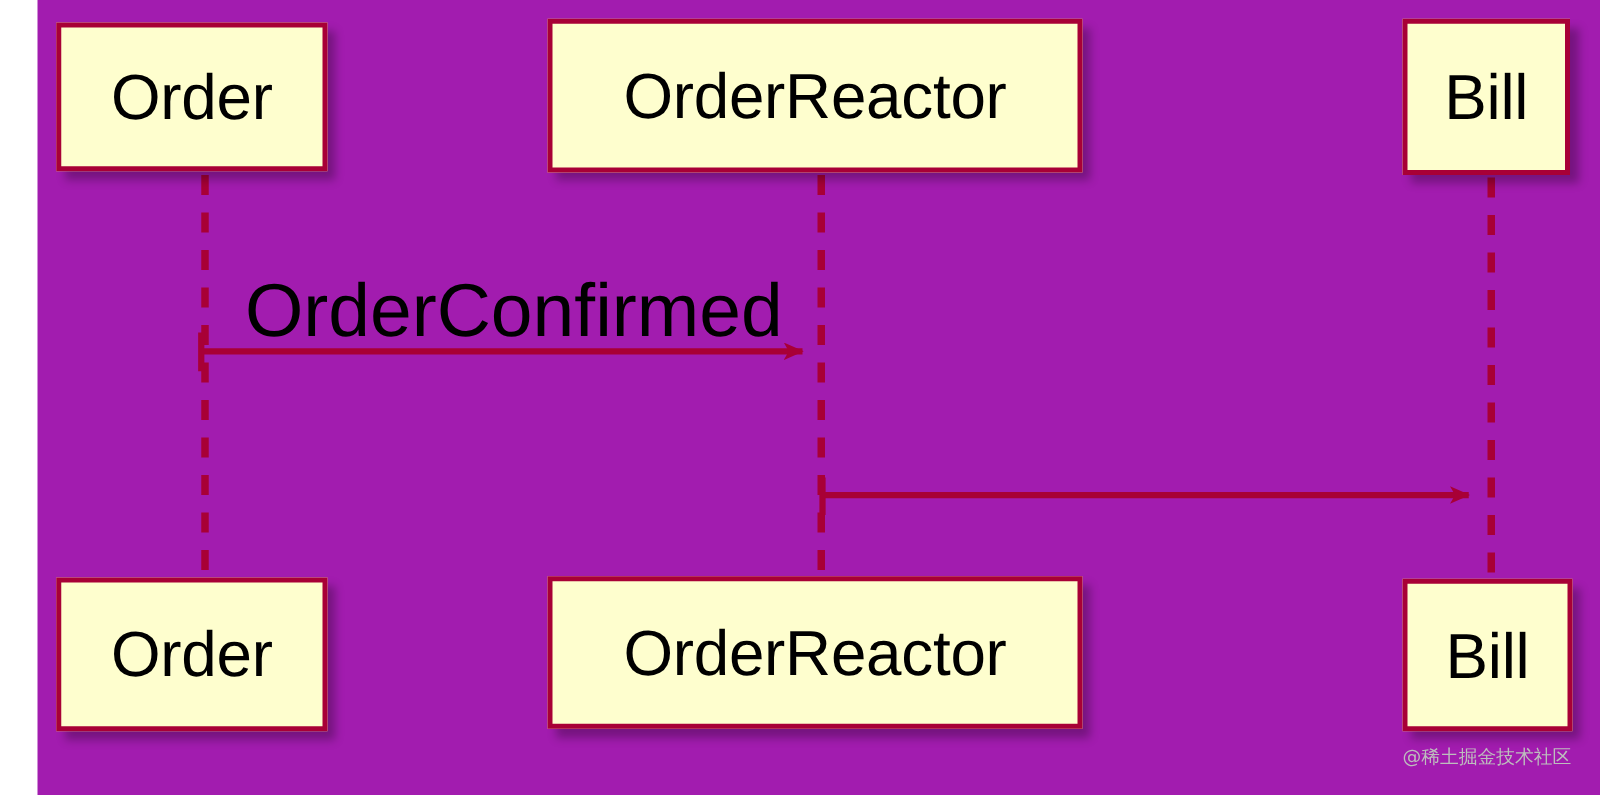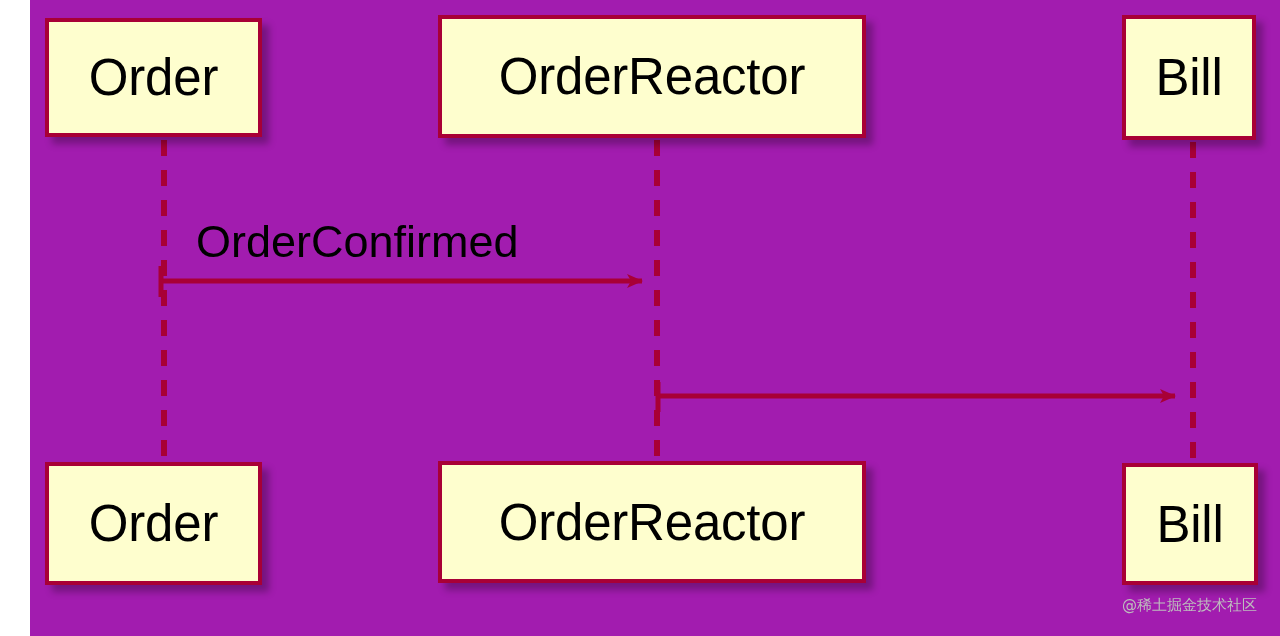--- a/index.html
+++ b/index.html
@@ -41,21 +41,21 @@
     font-family: "Liberation Sans", sans-serif;
     font-size: 51px;
     line-height: 1;
     color: #000000;
     white-space: nowrap;
     letter-spacing: -0.2px;
   }
   .message-label {
     position: absolute;
     font-family: "Liberation Sans", sans-serif;
-    font-size: 45px;
+    font-size: 60px;
     line-height: 1;
     color: #000000;
     white-space: nowrap;
     z-index: 4;
   }
   .watermark {
     position: absolute;
     font-family: "DejaVu Sans", sans-serif;
     font-size: 15px;
     color: #BDBDBD;

